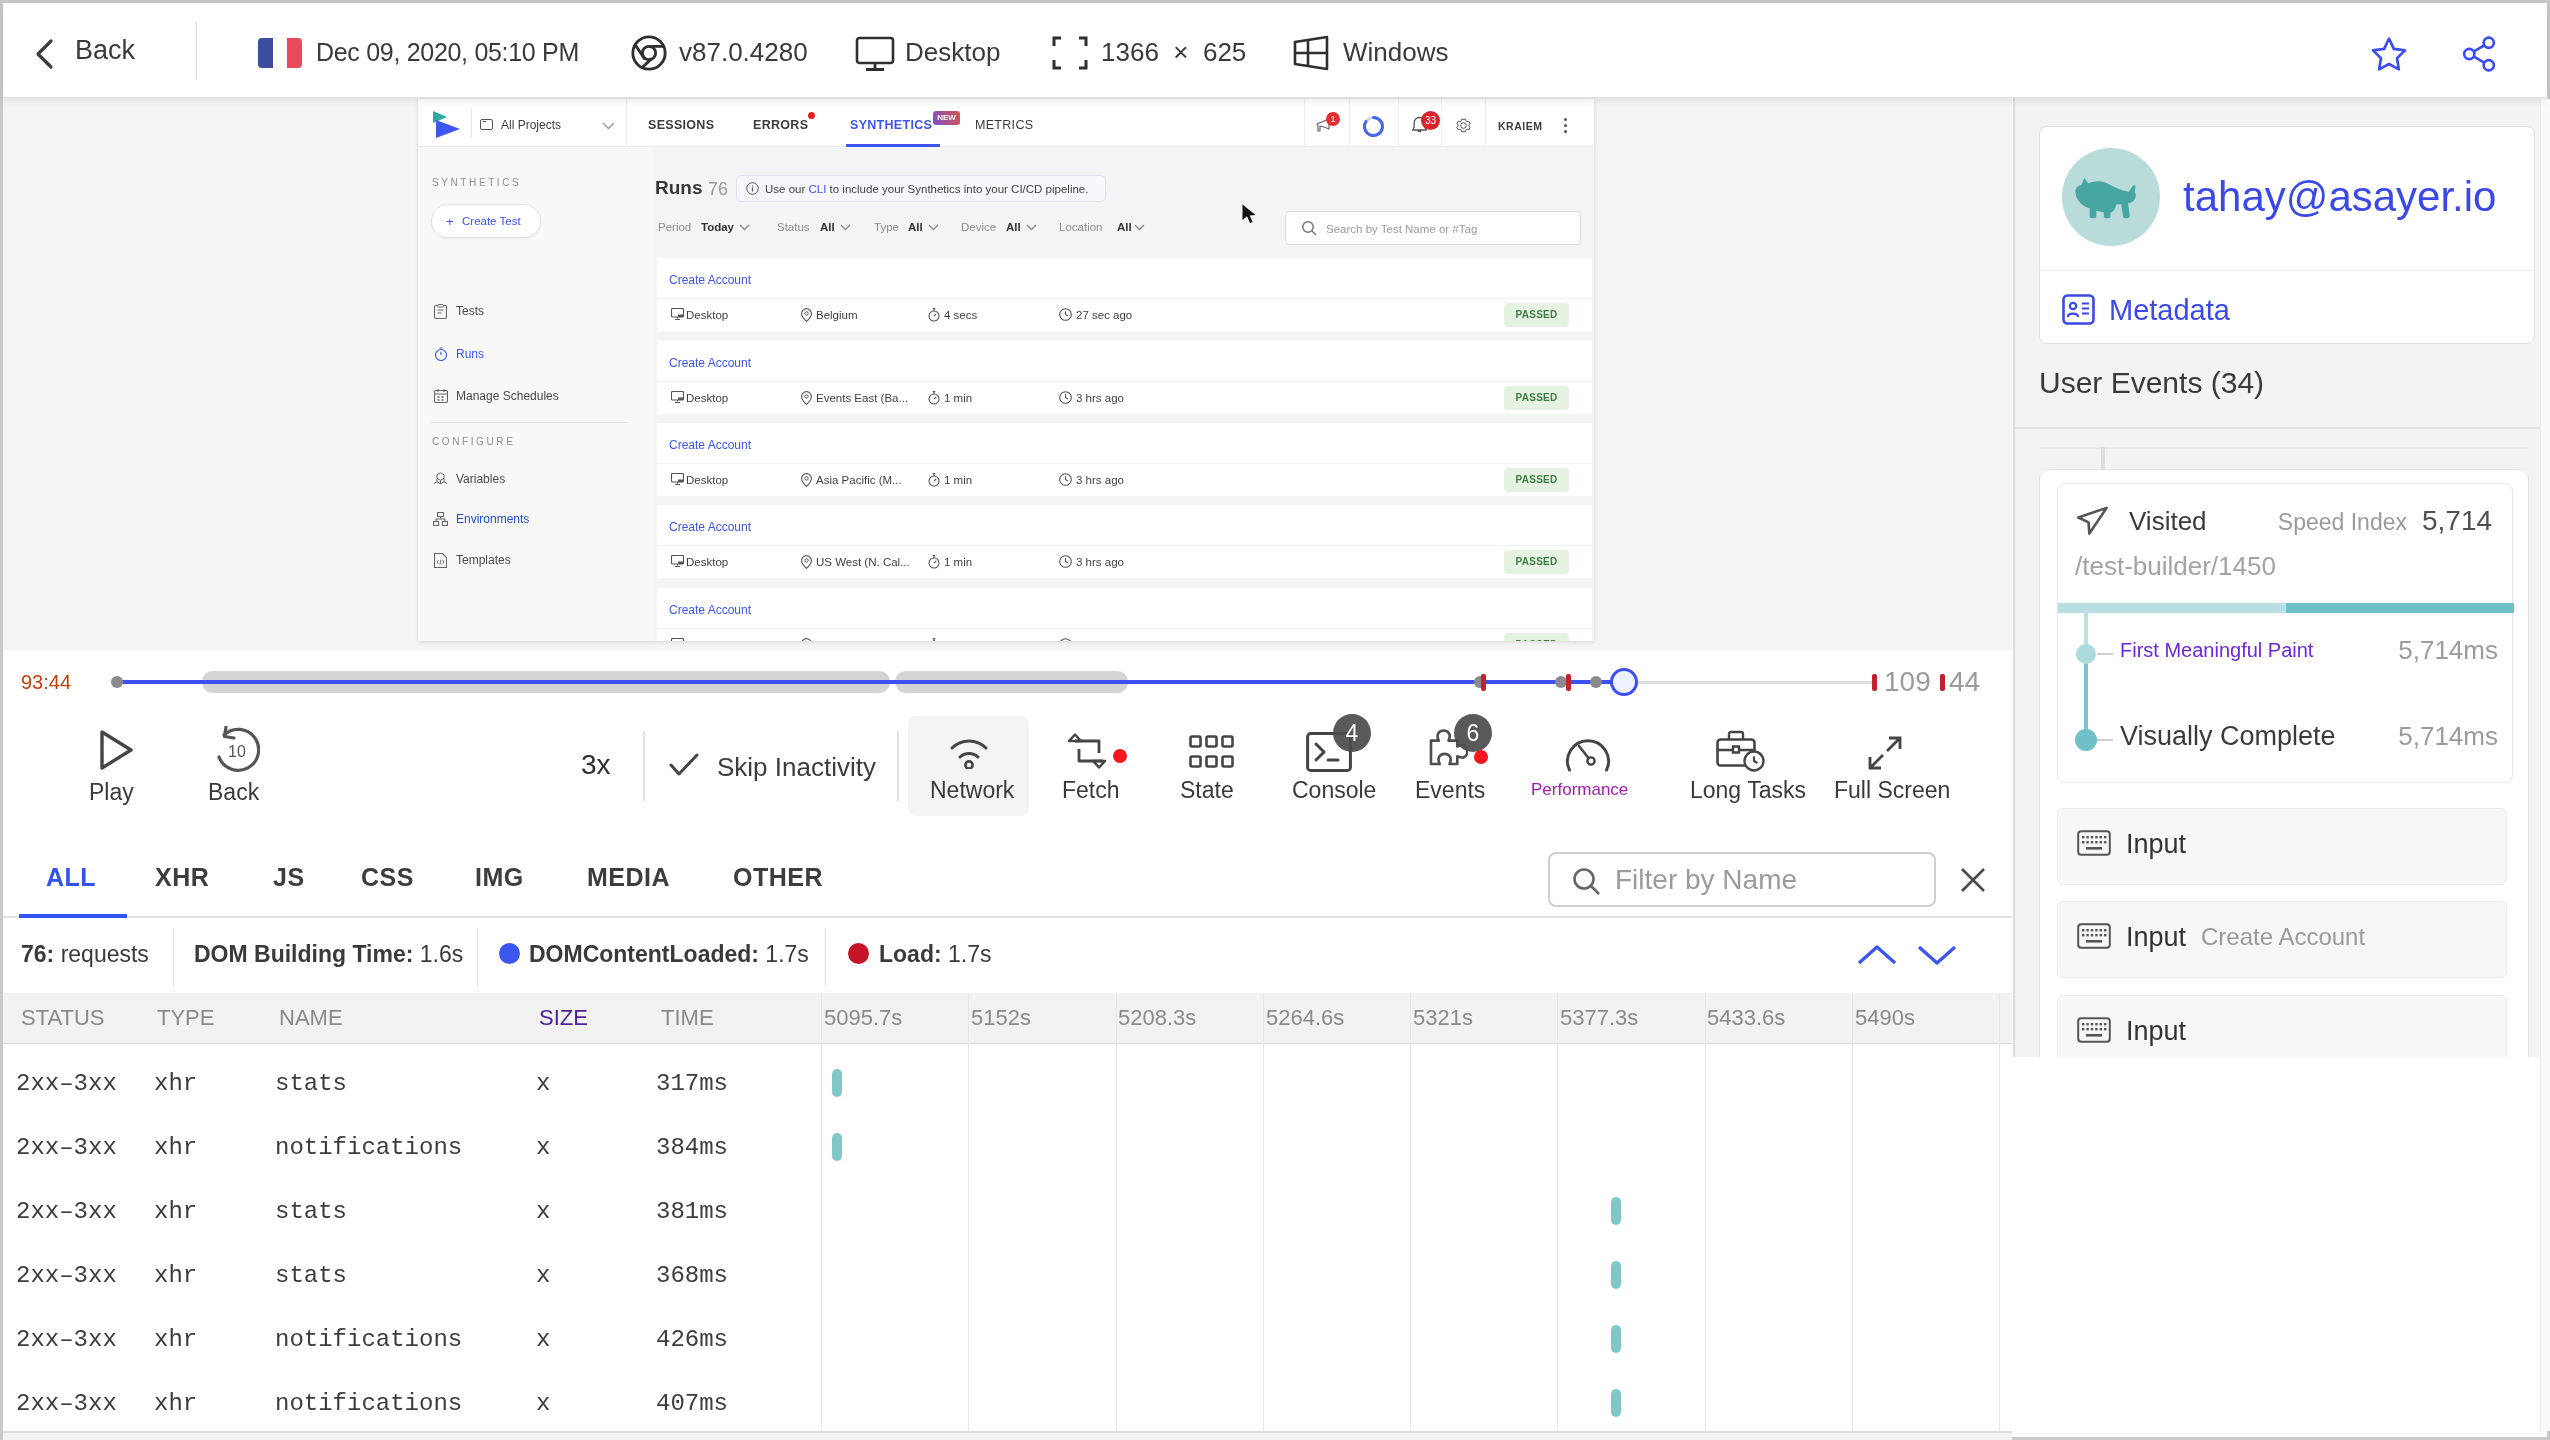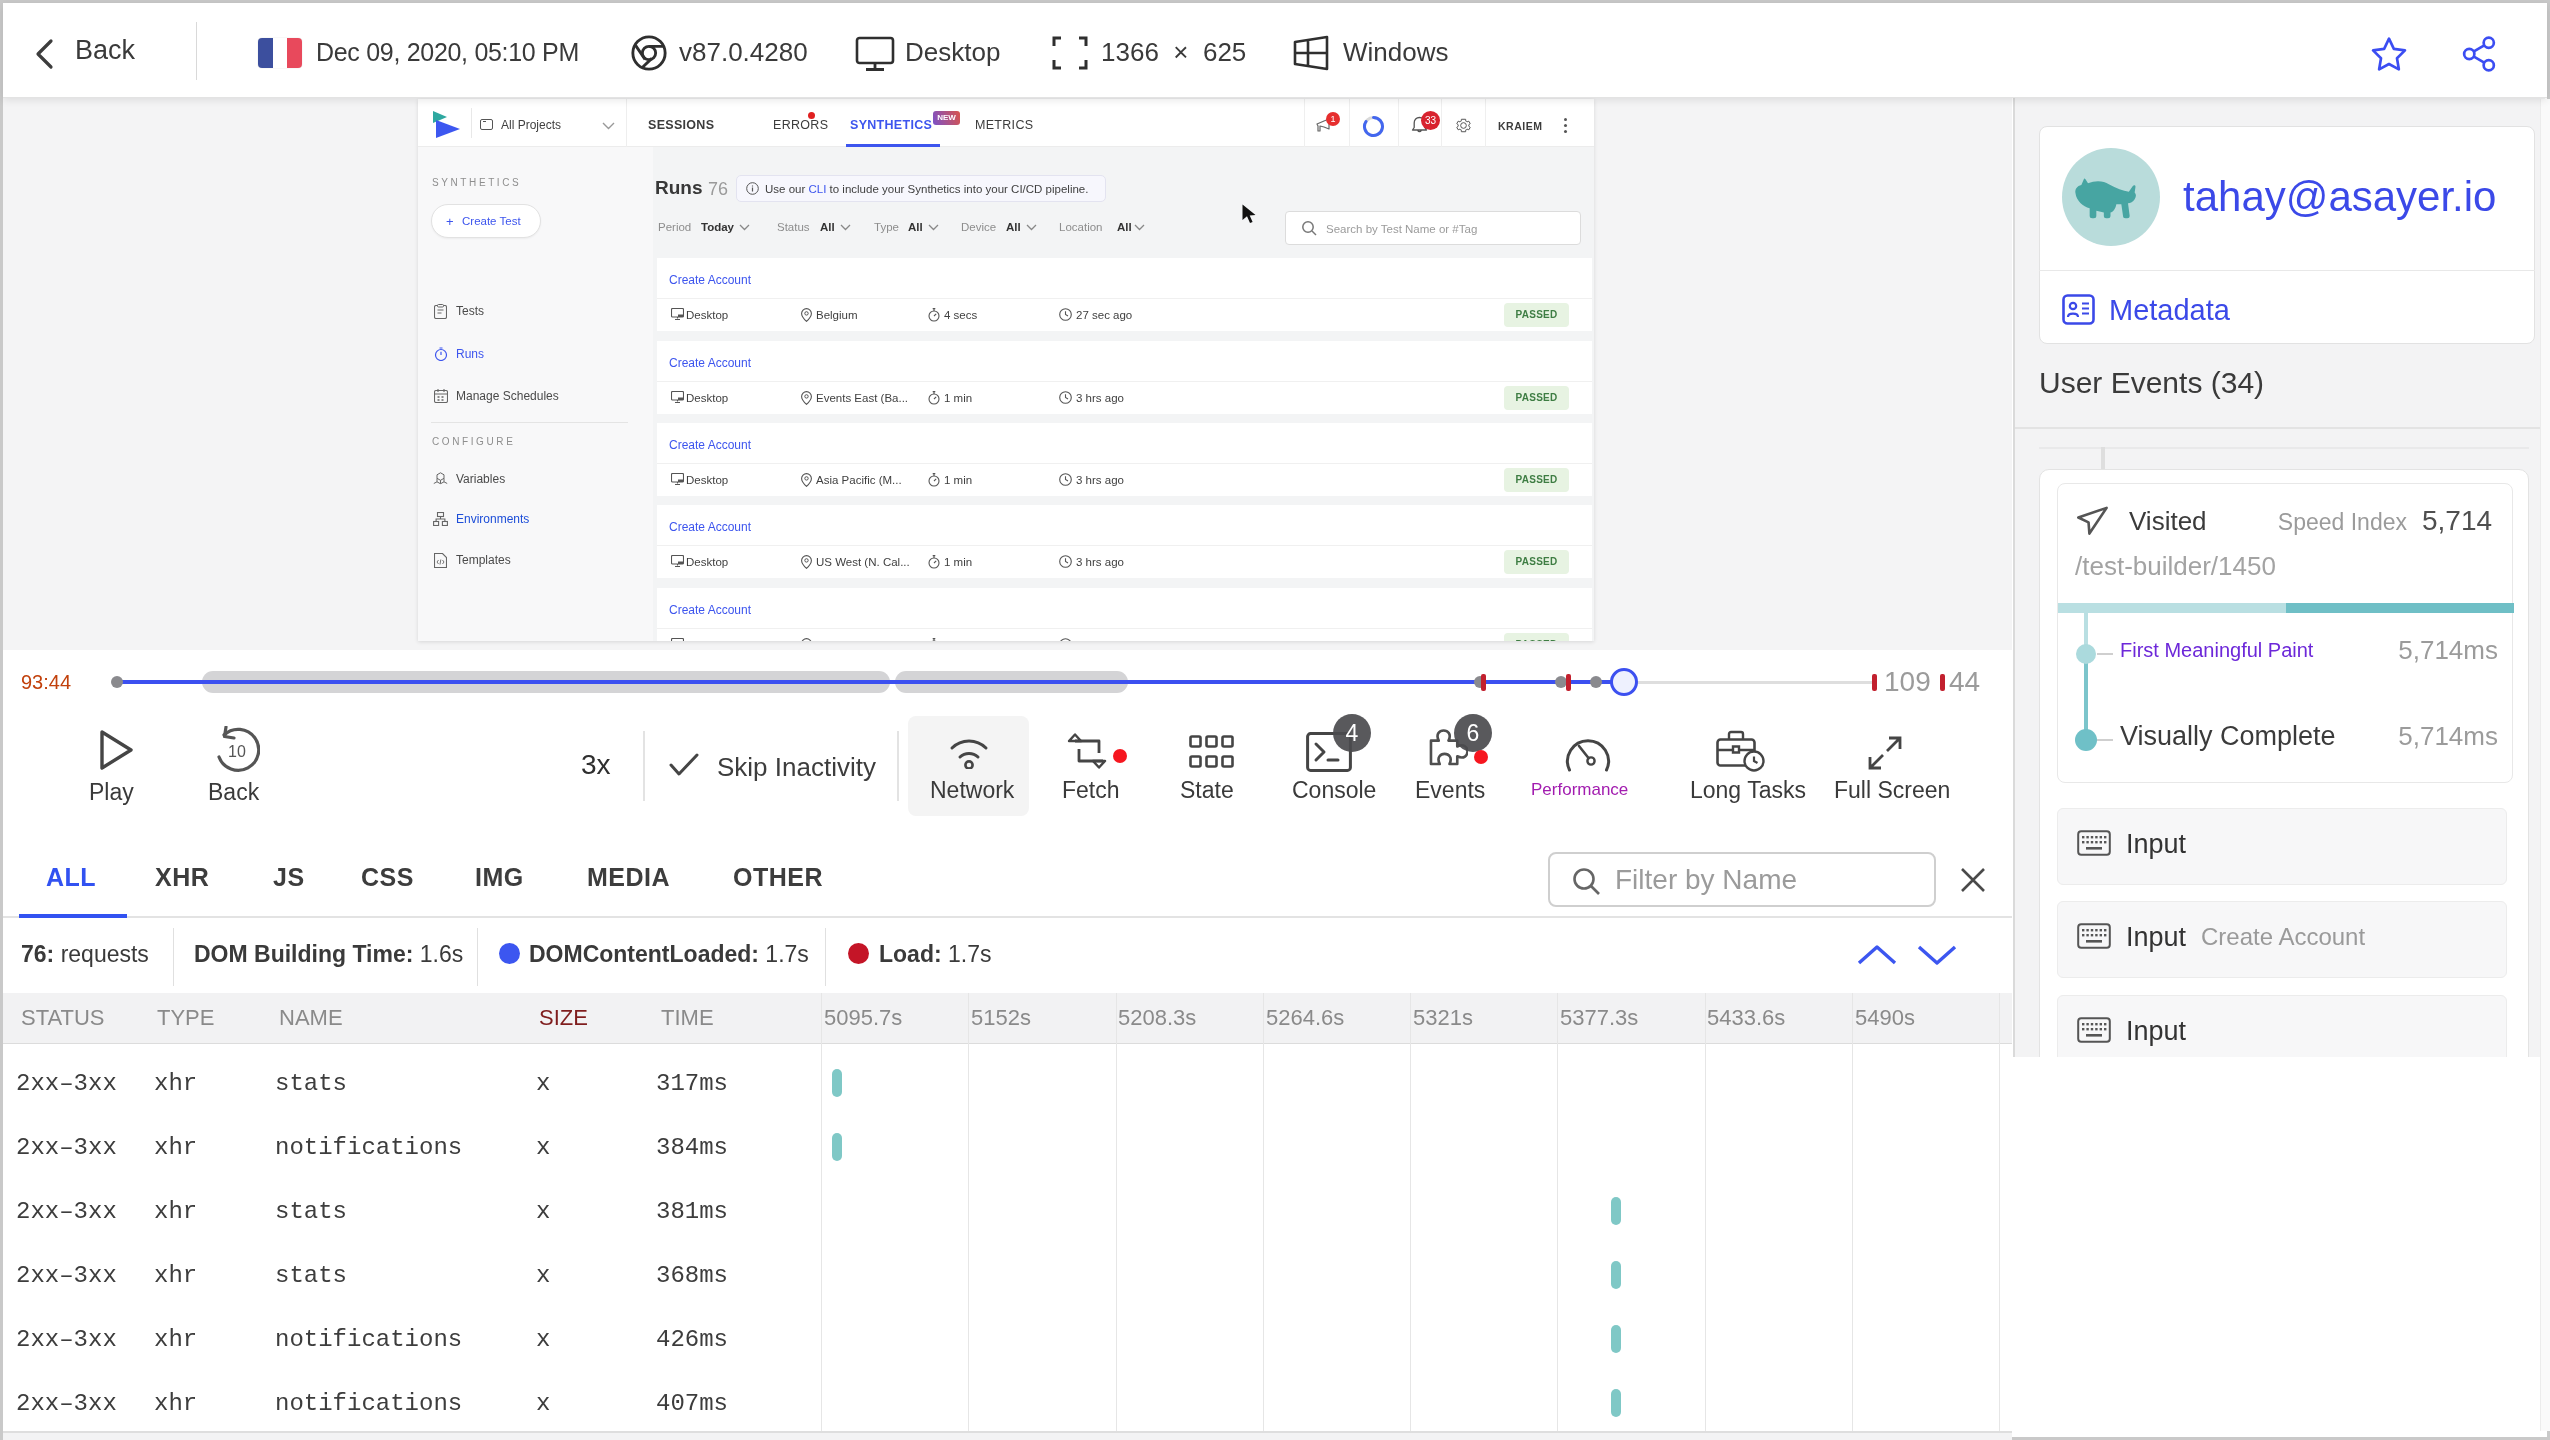--- a/index.html
+++ b/index.html
@@ -74,21 +74,21 @@
       <svg class="a" style="left:62px;top:20px" width="13" height="11" viewBox="0 0 13 11">
             <rect x="0.5" y="0.5" width="12" height="10" rx="1.5" fill="none" stroke="#555" stroke-width="1"></rect>
             <path d="M3 2.5 h3" stroke="#555" stroke-width="1"></path>
           </svg>
       <div class="t" style="left:83px;top:26px;font-size:12px;color:#3f3f3f">All Projects</div>
       <svg class="a" style="left:184px;top:23px" width="13" height="8" viewBox="0 0 13 8">
             <polyline points="1,1 6.5,6.5 12,1" fill="none" stroke="#999" stroke-width="1.4"></polyline>
           </svg>
       <div class="a" style="left:208px;top:0;width:1px;height:48px;background:#eee"></div>
       <div class="t" style="left:230px;top:26px;font-size:12.5px;font-weight:bold;color:#3c3c3c;letter-spacing:.3px">SESSIONS</div>
-      <div class="t" style="left:355px;top:26px;font-size:12.5px;font-weight:normal;color:#3c3c3c;letter-spacing:.3px">ERRORS</div>
+      <div class="t" style="left:335px;top:26px;font-size:12.5px;font-weight:bold;color:#3c3c3c;letter-spacing:.3px">ERRORS</div>
       <div class="a" style="left:390px;top:13px;width:7px;height:7px;border-radius:50%;background:#e02020"></div>
       <div class="t" style="left:432px;top:26px;font-size:12.5px;font-weight:bold;color:#3d55ee;letter-spacing:.3px">SYNTHETICS</div>
       <div class="a" style="left:515px;top:12px;width:27px;height:14px;border-radius:3px;background:linear-gradient(70deg,#7b52c9,#d9534b);color:#fff;font-size:8px;font-weight:bold;text-align:center;line-height:14px">NEW</div>
       <div class="a" style="left:428px;top:45px;width:94px;height:3px;background:#3d55ee"></div>
       <div class="t" style="left:557px;top:26px;font-size:12.5px;font-weight:normal;color:#3c3c3c;letter-spacing:.3px">METRICS</div>
       <div class="a" style="left:886px;top:0;width:1px;height:48px;background:#efefef"></div>
       <div class="a" style="left:931px;top:0;width:1px;height:48px;background:#efefef"></div>
       <div class="a" style="left:980px;top:0;width:1px;height:48px;background:#efefef"></div>
       <div class="a" style="left:1023px;top:0;width:1px;height:48px;background:#efefef"></div>
       <div class="a" style="left:1067px;top:0;width:1px;height:48px;background:#efefef"></div>
@@ -458,21 +458,21 @@
   <svg class="a" style="left:1913px;top:26px" width="42" height="22" viewBox="0 0 42 22">
         <polyline points="3,3 21,19 39,3" fill="none" stroke="#3c56f0" stroke-width="3.4" stroke-linejoin="round"></polyline>
       </svg>
 </div>
 
 <div class="a" style="left:0;top:990px;width:2009px;height:438px;background:#fff;font-family:'Liberation Mono',monospace">
   <div class="a" style="left:0;top:0;width:2009px;height:51px;background:#f2f2f3;border-bottom:1px solid #dcdcdc"></div>
   <div class="t" style="left:18px;top:25px;font-size:22px;color:#8a8a8a;font-family:'Liberation Sans',sans-serif">STATUS</div>
   <div class="t" style="left:154px;top:25px;font-size:22px;color:#8a8a8a;font-family:'Liberation Sans',sans-serif">TYPE</div>
   <div class="t" style="left:276px;top:25px;font-size:22px;color:#8a8a8a;font-family:'Liberation Sans',sans-serif">NAME</div>
-  <div class="t" style="left:536px;top:25px;font-size:22px;color:#7f1d1d;font-family:'Liberation Sans',sans-serif">SIZE</div>
+  <div class="t" style="left:536px;top:25px;font-size:22px;color:#4c1d95;font-family:'Liberation Sans',sans-serif">SIZE</div>
   <div class="t" style="left:658px;top:25px;font-size:22px;color:#8a8a8a;font-family:'Liberation Sans',sans-serif">TIME</div>
   <div class="t" style="left:821px;top:25px;font-size:22px;color:#8a8a8a;font-family:'Liberation Sans',sans-serif">5095.7s</div>
   <div class="t" style="left:968px;top:25px;font-size:22px;color:#8a8a8a;font-family:'Liberation Sans',sans-serif">5152s</div>
   <div class="t" style="left:1115px;top:25px;font-size:22px;color:#8a8a8a;font-family:'Liberation Sans',sans-serif">5208.3s</div>
   <div class="t" style="left:1263px;top:25px;font-size:22px;color:#8a8a8a;font-family:'Liberation Sans',sans-serif">5264.6s</div>
   <div class="t" style="left:1410px;top:25px;font-size:22px;color:#8a8a8a;font-family:'Liberation Sans',sans-serif">5321s</div>
   <div class="t" style="left:1557px;top:25px;font-size:22px;color:#8a8a8a;font-family:'Liberation Sans',sans-serif">5377.3s</div>
   <div class="t" style="left:1704px;top:25px;font-size:22px;color:#8a8a8a;font-family:'Liberation Sans',sans-serif">5433.6s</div>
   <div class="t" style="left:1852px;top:25px;font-size:22px;color:#8a8a8a;font-family:'Liberation Sans',sans-serif">5490s</div>
 

